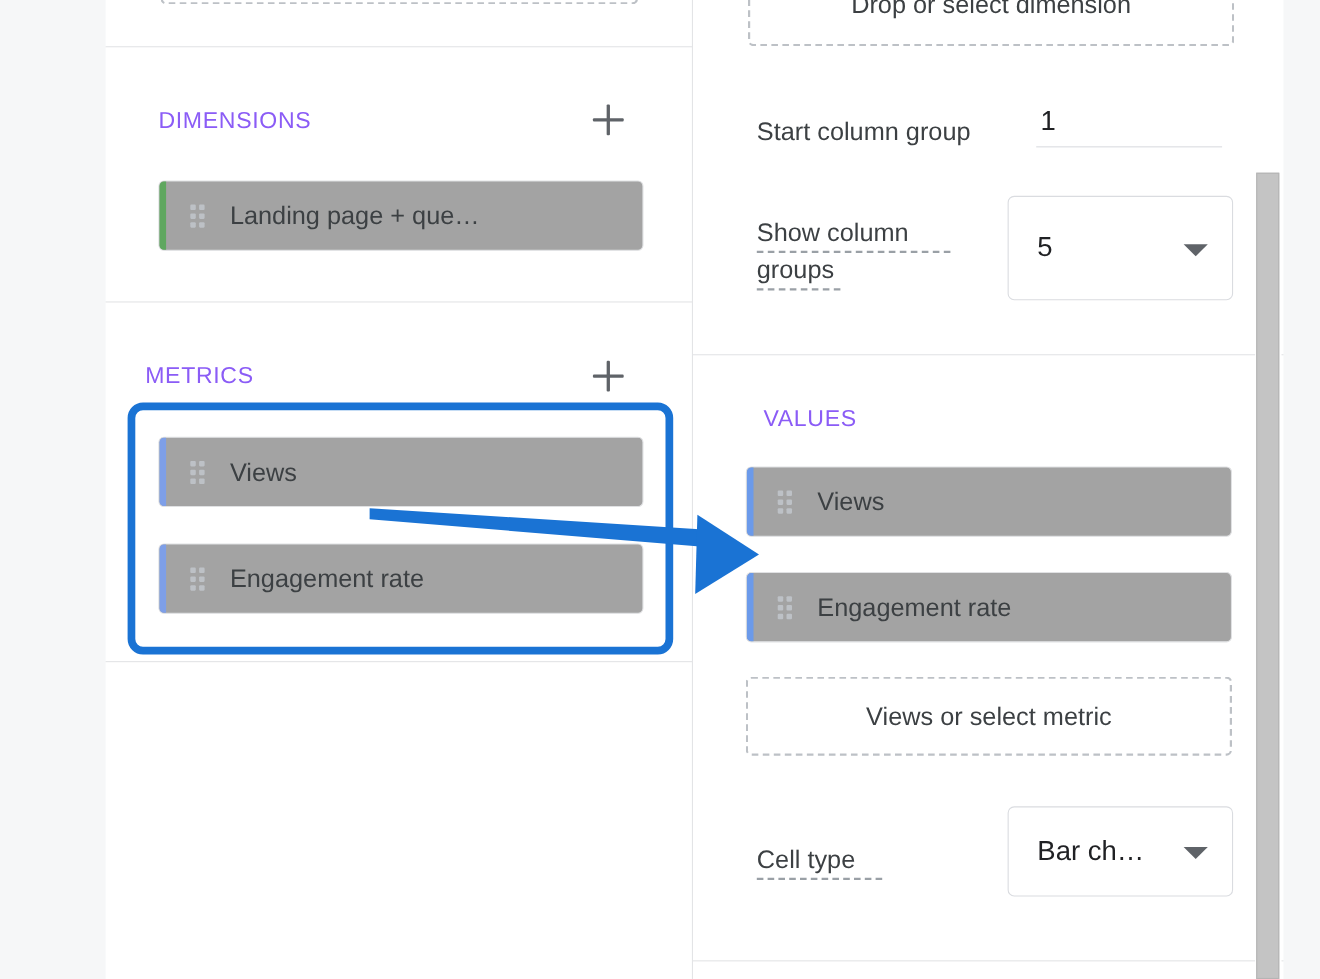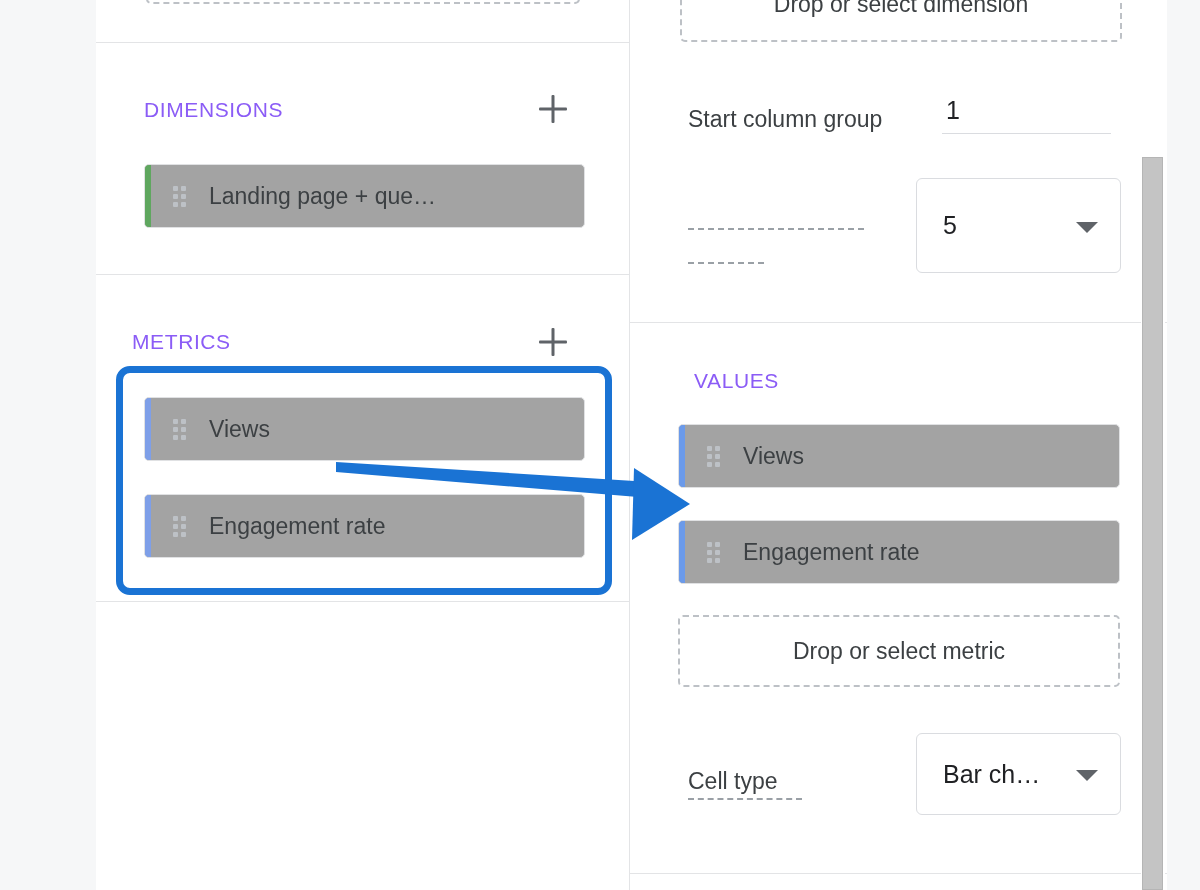--- a/index.html
+++ b/index.html
@@ -278,20 +278,21 @@
 
   <div class="panel" id="right-panel">
 
     <div class="dropzone" style="left:50px; top:-34px; width:442px; height:76px;">
       <span>Drop or select dimension</span>
     </div>
 
     <div class="setting-label" style="left:58px; top:102px;">Start column group</div>
     <input class="text-input" type="text" style="left: 312px; top: 96px; width: 169px;" value="1">
 
+    <div class="setting-label" style="left:58px; top:194px; width:196px;">Show column groups</div>
     <div class="hint-underline" style="left:58px; top:228px; width:176px;"></div>
     <div class="hint-underline" style="left:58px; top:262px; width:76px;"></div>
 
     <div class="select-box" style="left:286px; top:178px; width:205px; height:95px;">
       <span class="sel-value">5</span>
       <span class="caret"></span>
     </div>
 
     <div class="hdiv" style="left:0; top:322px; width:537px;"></div>
 
@@ -319,21 +320,21 @@
             <i></i>
             <i></i>
             <i></i>
             <i></i>
         </span>
         <span class="chip-label">Engagement rate</span>
       </div>
     </div>
 
     <div class="dropzone" style="left:48px; top:615px; width:442px; height:72px;">
-      <span>Drop or select metric</span>
+      <span>Views or select metric</span>
     </div>
 
     <div class="setting-label" style="left:58px; top:764px;">Cell type</div>
     <div class="hint-underline" style="left:58px; top:798px; width:114px;"></div>
 
     <div class="select-box" style="left:286px; top:733px; width:205px; height:82px;">
       <span class="sel-value">Bar ch…</span>
       <span class="caret"></span>
     </div>
 

